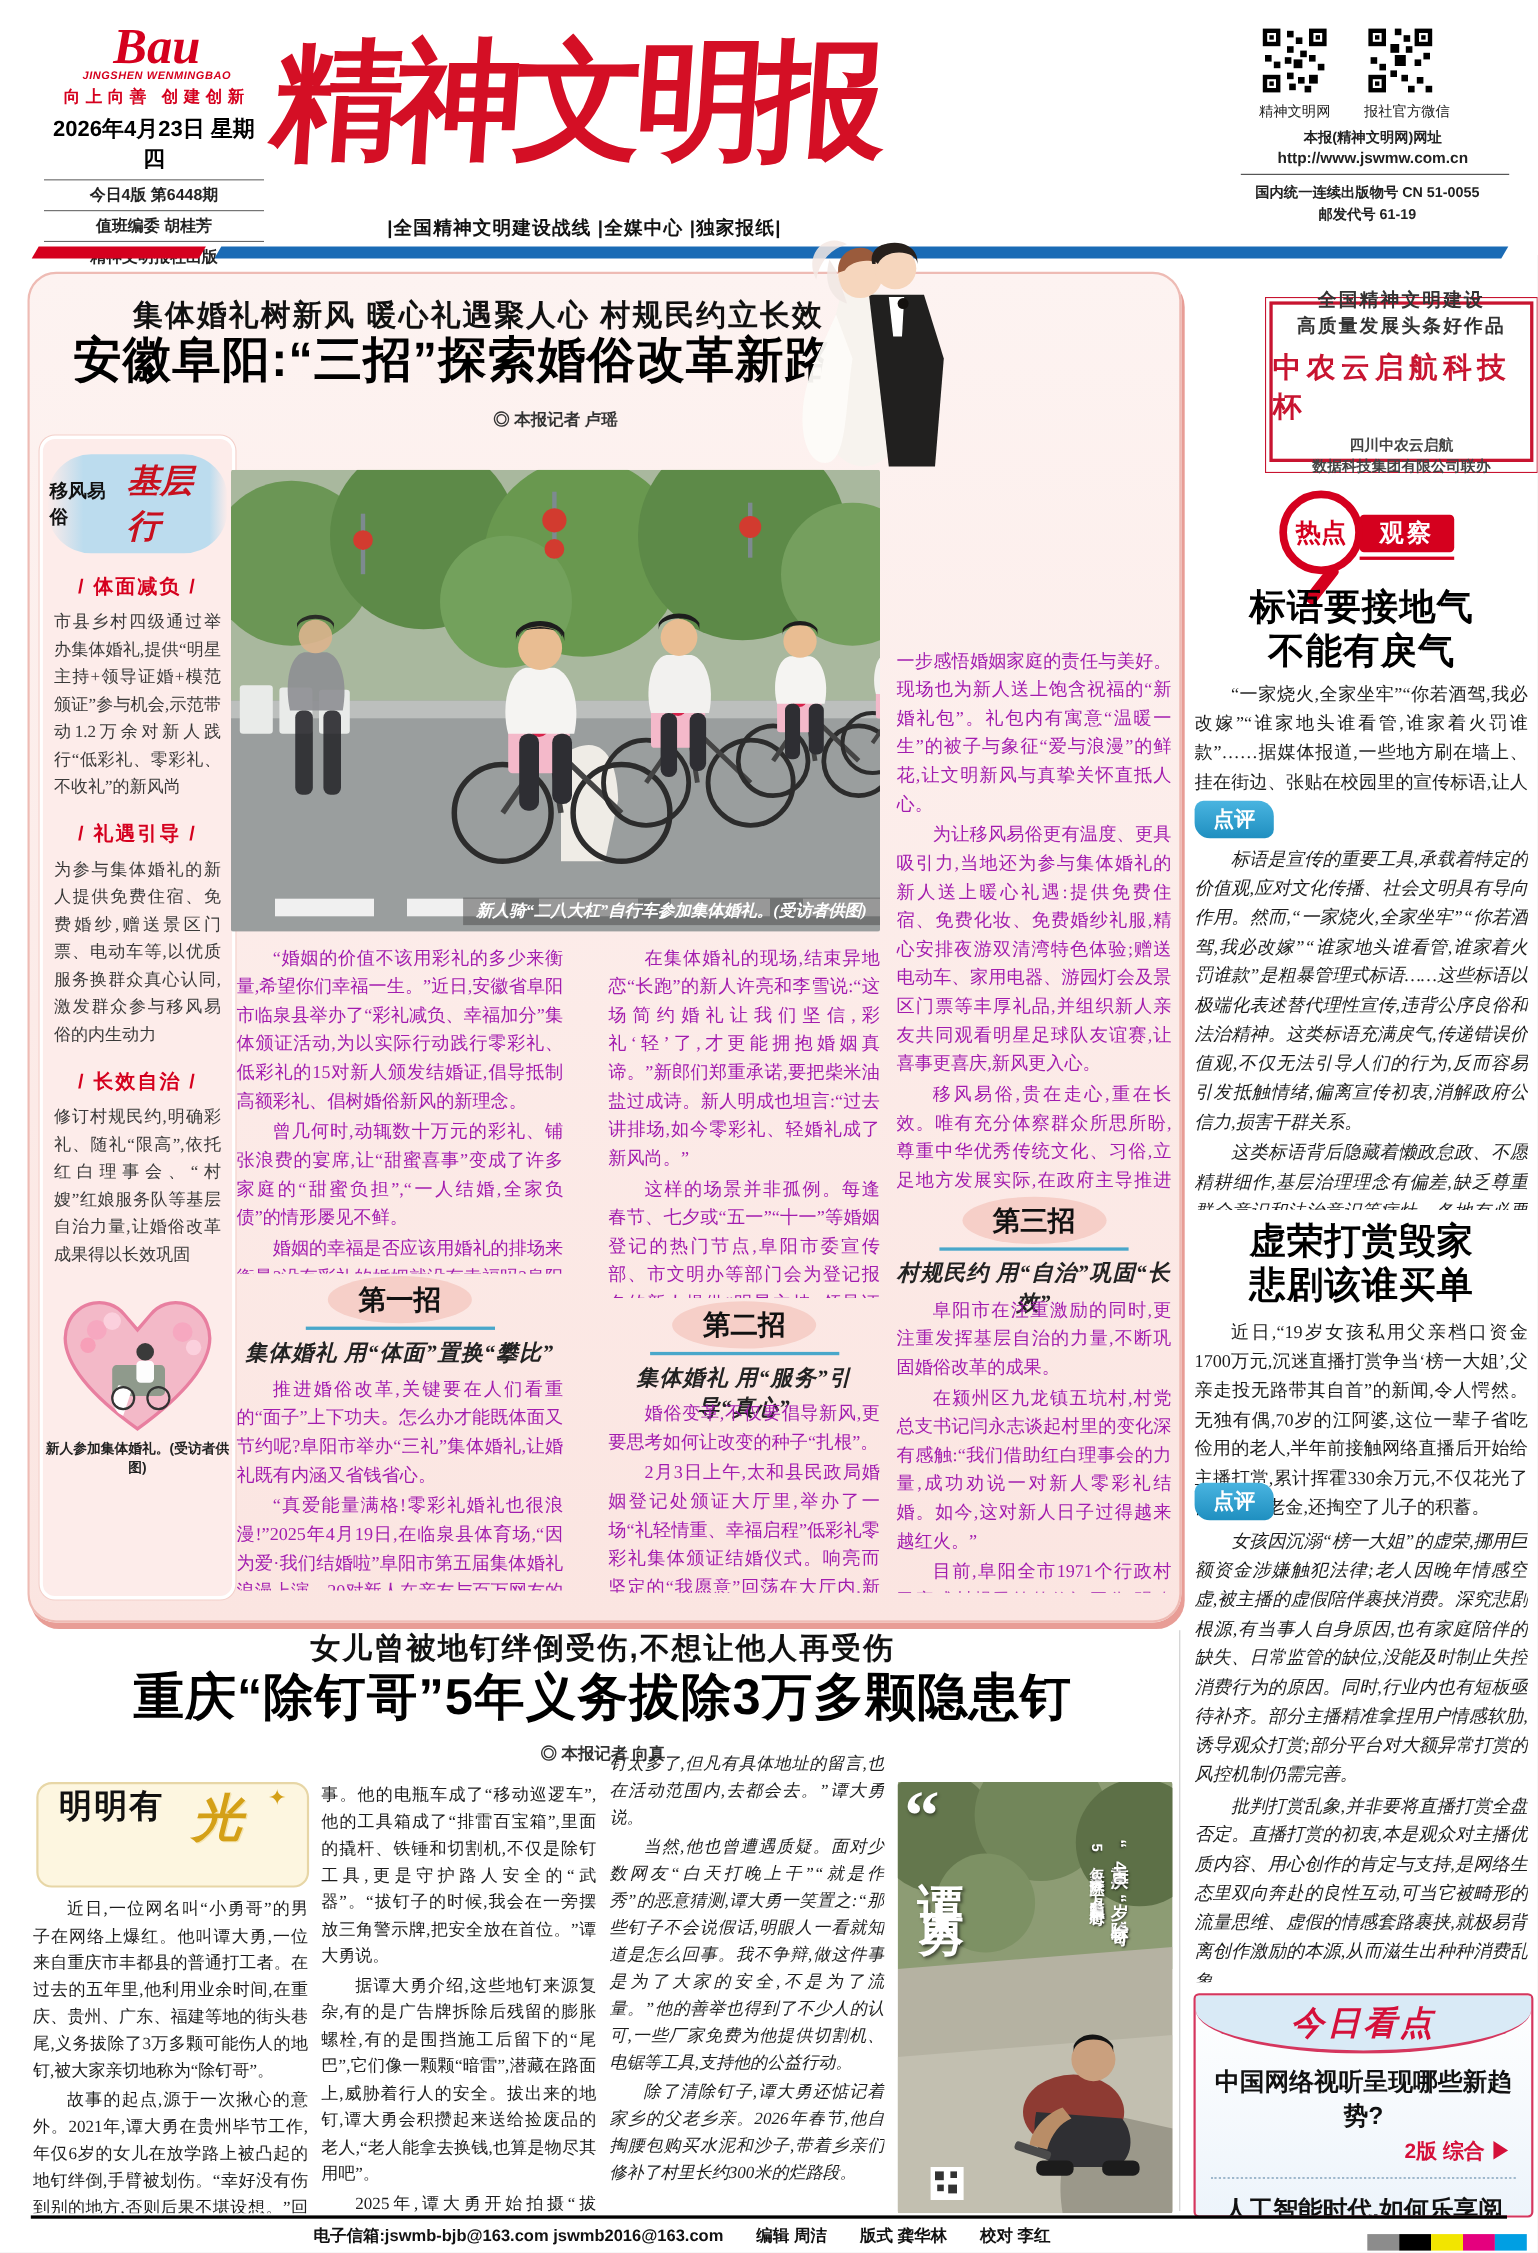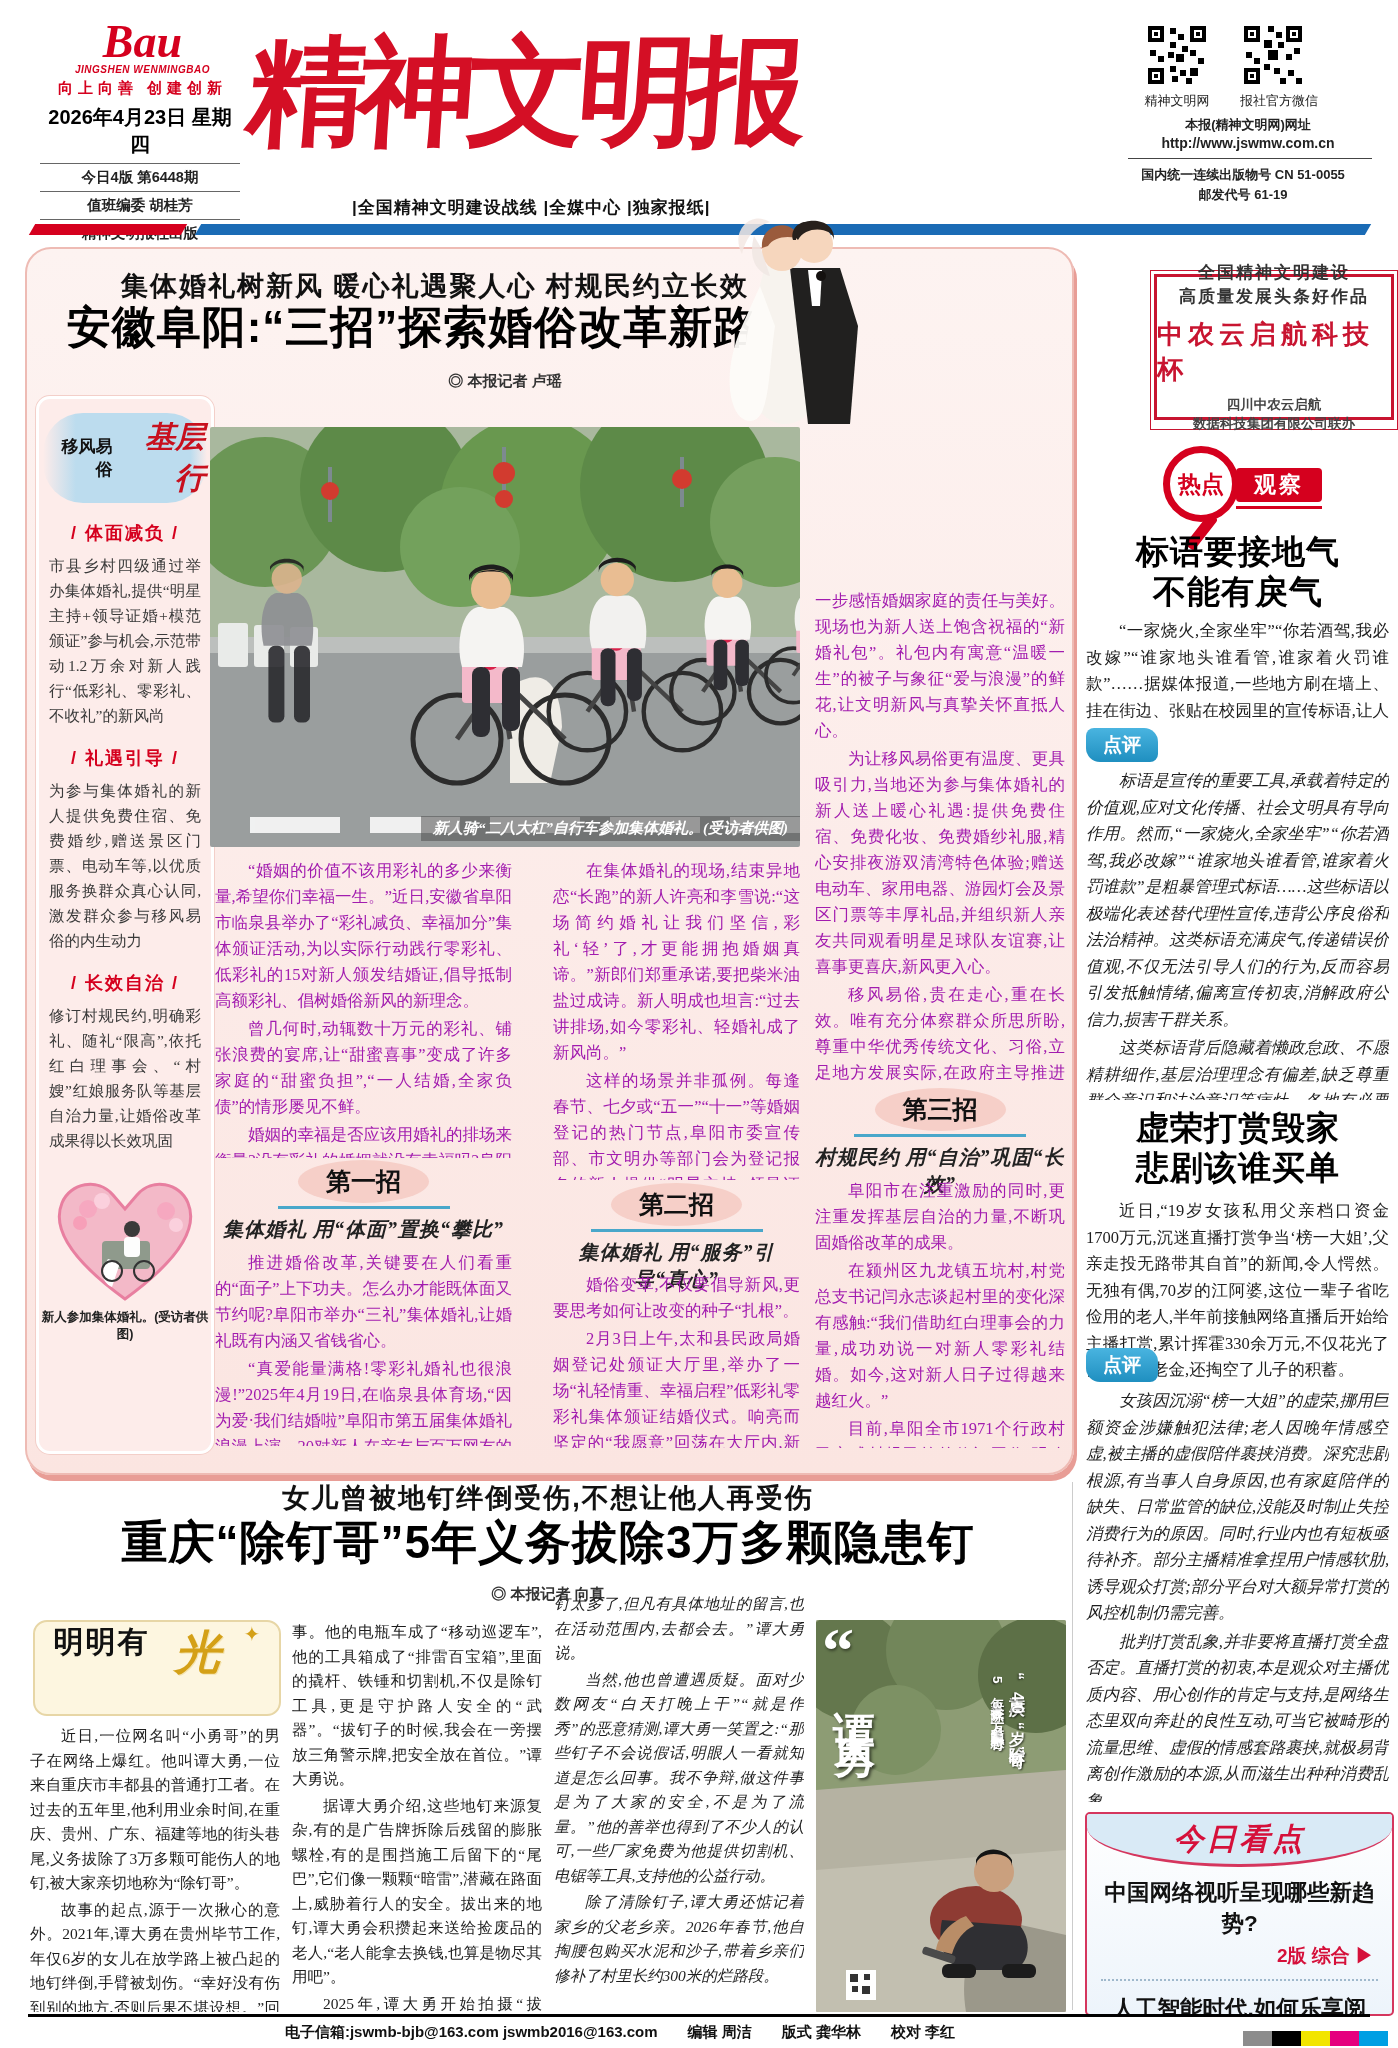--- a/index.html
+++ b/index.html
@@ -39,21 +39,21 @@
   .zb-line{width:172px;height:3px;background:#49a7ca;margin:3px auto 7px auto;}
   .zb-title{font-family:"Liberation Serif",serif;font-style:italic;font-weight:700;
             font-size:20px;color:#222;letter-spacing:1px;}
   .photo-cap{position:absolute;right:0;bottom:6px;padding:3px 12px;background:rgba(80,80,80,.55);
              color:#fff;font-family:"Liberation Serif",serif;font-style:italic;font-weight:700;font-size:15px;}
   
   .camp{left:36px;top:396px;width:172px;height:1052px;background:#fdecea;border:3px solid #ffffff;
         border-radius:14px;box-shadow:0 0 0 1px #f3cfc9;}
   .camp-brand{display:flex;align-items:center;justify-content:center;margin:14px 4px 4px 4px;
               background:linear-gradient(90deg,rgba(176,214,233,0),#bcdcee 20%,#bcdcee 90%,rgba(176,214,233,0));
-              border-radius:40px;padding:4px 2px;text-align:right;}
+              border-radius:40px;padding:4px 2px;}
   .camp-black{font-weight:900;font-size:17px;color:#111;}
   .camp-red{font-family:"Liberation Serif",serif;font-style:italic;font-weight:900;font-size:30px;
             color:#c8101e;margin-left:3px;}
   .camp-sec-title{font-weight:800;font-size:18px;color:#d5001e;text-align:center;
                   letter-spacing:2px;margin:18px 0 8px 0;}
   .camp-text{font-family:"Liberation Serif",serif;font-size:15.5px;line-height:25px;color:#3a3a3a;
              text-align:justify;padding:0 10px;}
   .camp-cap{font-weight:700;font-size:12.5px;color:#222;text-align:center;margin-top:4px;}
   
   .award{left:1150px;top:270px;width:240px;height:152px;border:1px solid #c81430;padding:3px;}

